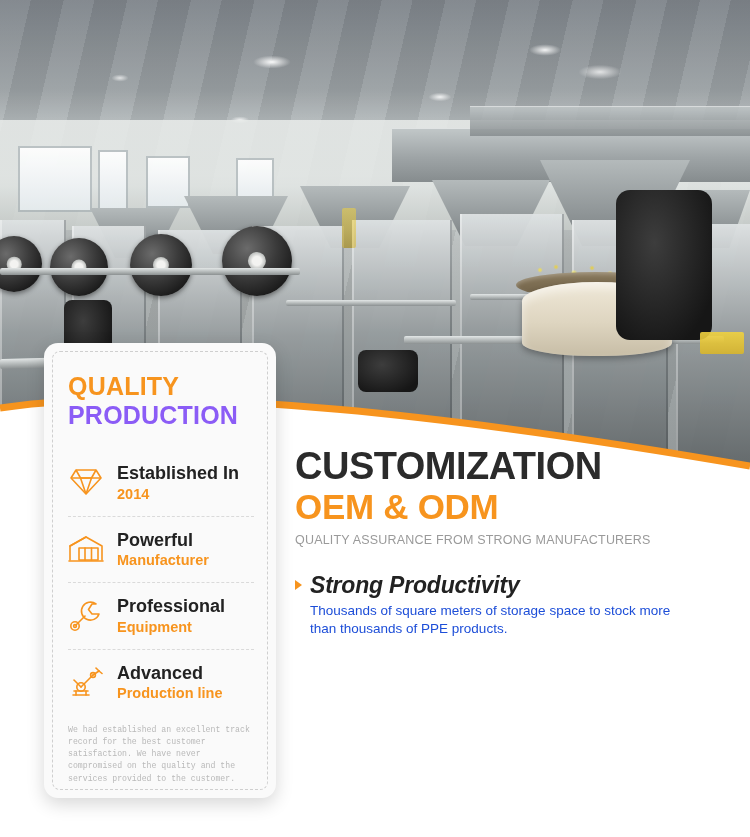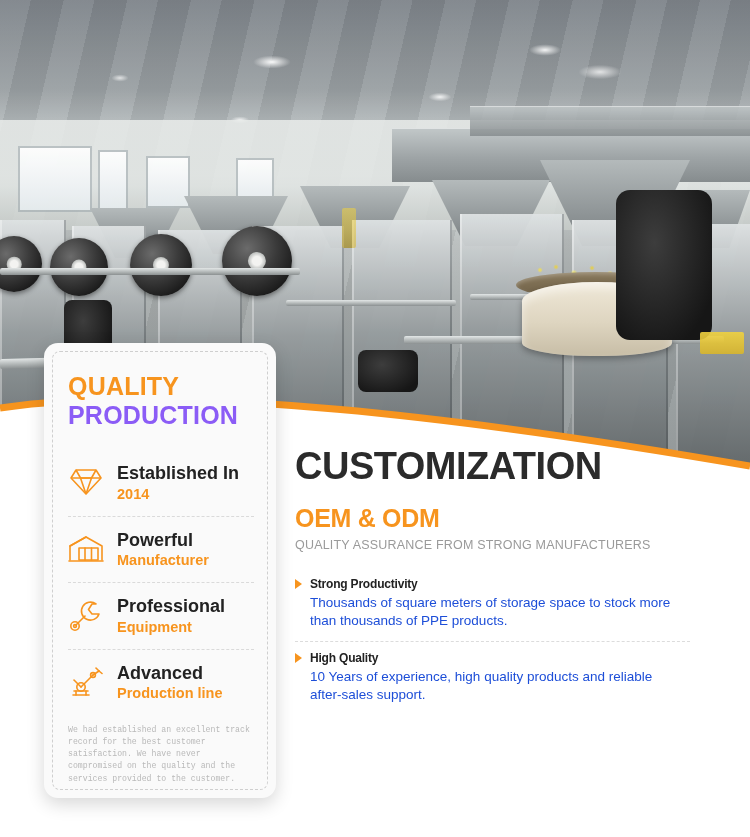--- a/index.html
+++ b/index.html
@@ -163,26 +163,26 @@
   }
   .headline {
     font-size: 38px;
     line-height: 1.0;
     font-weight: 700;
     letter-spacing: -0.5px;
     color: #2b2b2b;
     margin: 0;
   }
   .headline-sub {
-    font-size: 25px;
+    font-size: 35px;
     line-height: 1.05;
     font-weight: 700;
     letter-spacing: -0.3px;
     color: #f7941e;
-    margin: 20px 0 0 0;
+    margin: 4px 0 0 0;
   }
   .headline-tag {
     font-size: 12.5px;
     letter-spacing: 0.2px;
     color: #9a9a9a;
     margin: 7px 0 0 0;
     font-weight: 400;
   }
 
   .features {
@@ -200,24 +200,25 @@
     gap: 8px;
   }
   .bullet {
     width: 0; height: 0;
     border-top: 5px solid transparent;
     border-bottom: 5px solid transparent;
     border-left: 7px solid #f7941e;
     flex: 0 0 auto;
   }
   .feature-title {
-    font-size: 12px;
+    font-size: 23px;
     font-weight: 700;
     color: #222222;
     letter-spacing: -0.2px;
+    font-style: italic;
   }
   .feature-desc {
     margin: 3px 0 0 15px;
     font-size: 13.5px;
     line-height: 1.35;
     color: #1d4ed8;
     max-width: 372px;
   }
 
   
@@ -364,27 +365,20 @@
     <div class="features">
 
       <div class="feature">
         <div class="feature-head">
           <span class="bullet"></span>
           <span class="feature-title">Strong Productivity</span>
         </div>
         <p class="feature-desc">Thousands of square meters of storage space to stock more than thousands of PPE products.</p>
       </div>
 
-      <div class="feature">
-        <div class="feature-head">
-          <span class="bullet"></span>
-          <span class="feature-title">High Quality</span>
-        </div>
-        <p class="feature-desc">10 Years of experience, high quality products and reliable after-sales support.</p>
-      </div>
 
 
     </div>
   </div>
 
   <div class="card">
     <div class="card-dash"></div>
     <div class="card-inner">
 
       <div class="card-title-1">QUALITY</div>

